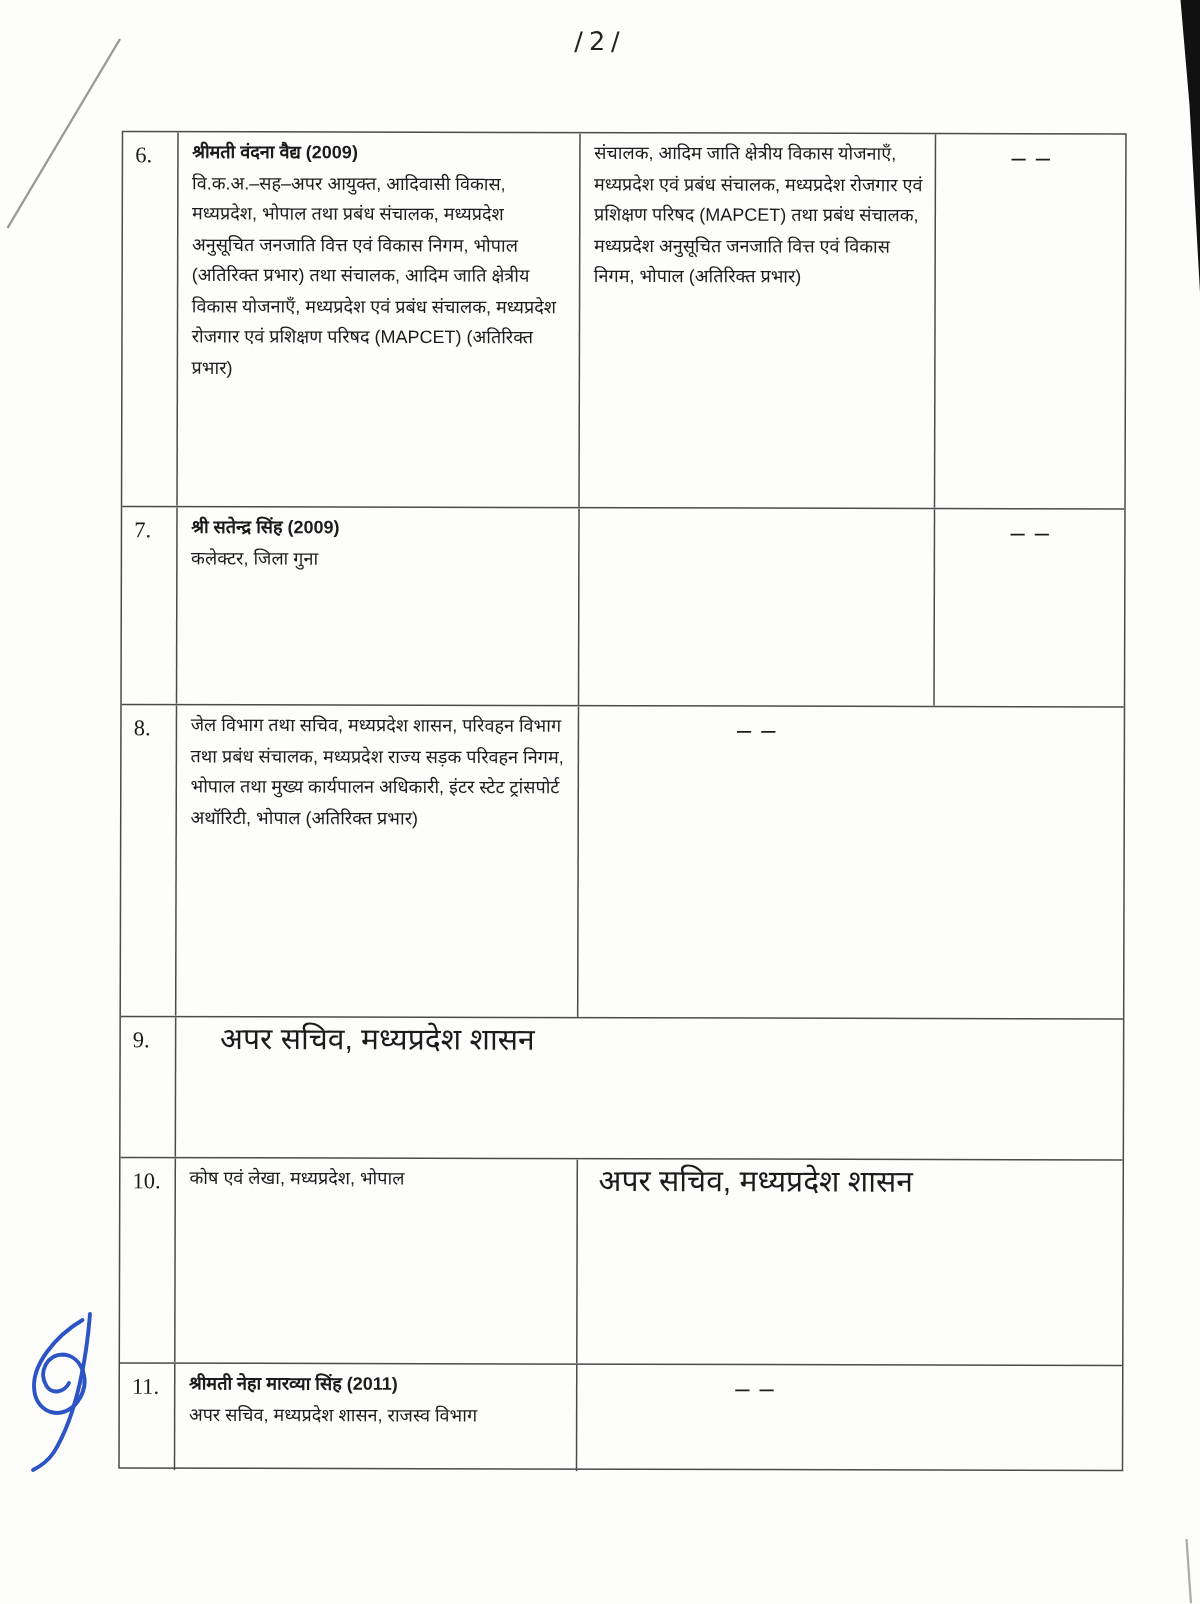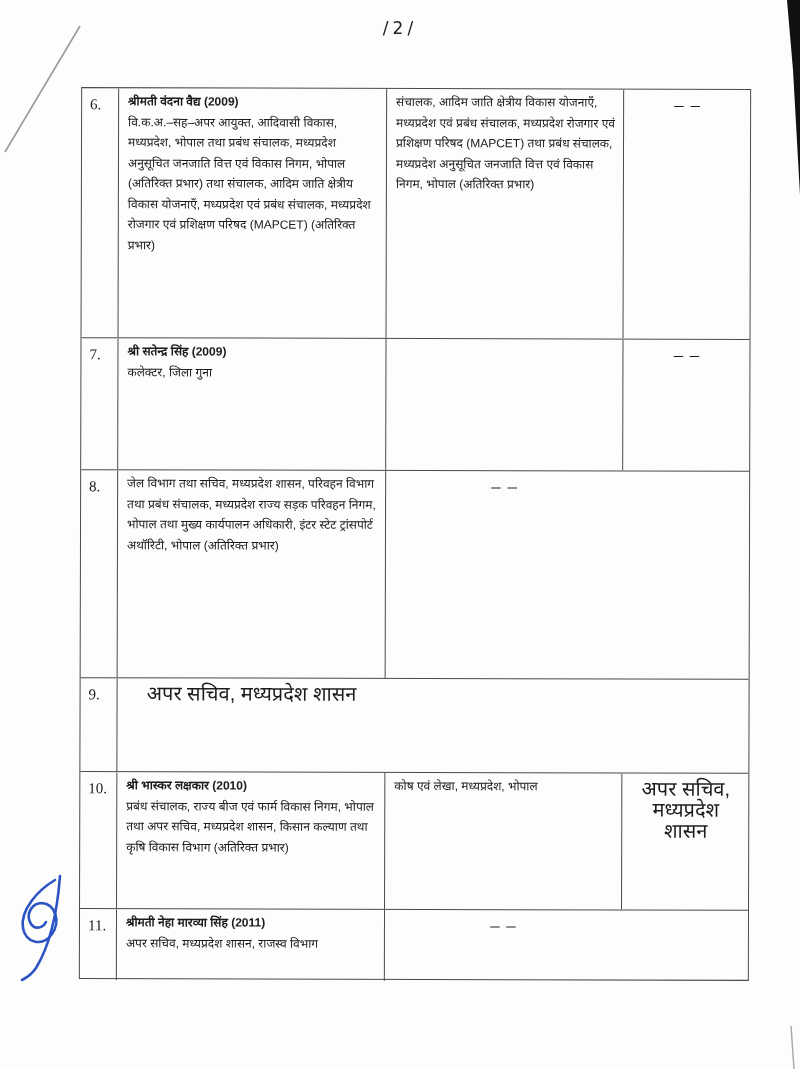--- a/index.html
+++ b/index.html
@@ -91,24 +91,20 @@
   </div>
 
   <div class="trow r9">
     <div class="cell sno">9.</div>
     <div class="cell remarks">अपर सचिव, मध्यप्रदेश शासन</div>
   </div>
 
   <div class="trow r10">
     <div class="cell sno">10.</div>
     <div class="cell">
-      <span class="officer-name">श्री भास्कर लक्षकार (2010)</span>
-      <span class="just">प्रबंध संचालक, राज्य बीज एवं फार्म विकास निगम, भोपाल तथा अपर सचिव, मध्यप्रदेश शासन, किसान कल्याण तथा कृषि विकास विभाग (अतिरिक्त प्रभार)</span>
-    </div>
-    <div class="cell">
       <span class="just">कोष एवं लेखा, मध्यप्रदेश, भोपाल</span>
     </div>
     <div class="cell remarks">अपर सचिव, मध्यप्रदेश शासन</div>
   </div>
 
   <div class="trow r11">
     <div class="cell sno">11.</div>
     <div class="cell">
       <span class="officer-name">श्रीमती नेहा मारव्या सिंह (2011)</span>
       <span>अपर सचिव, मध्यप्रदेश शासन, राजस्व विभाग</span>

